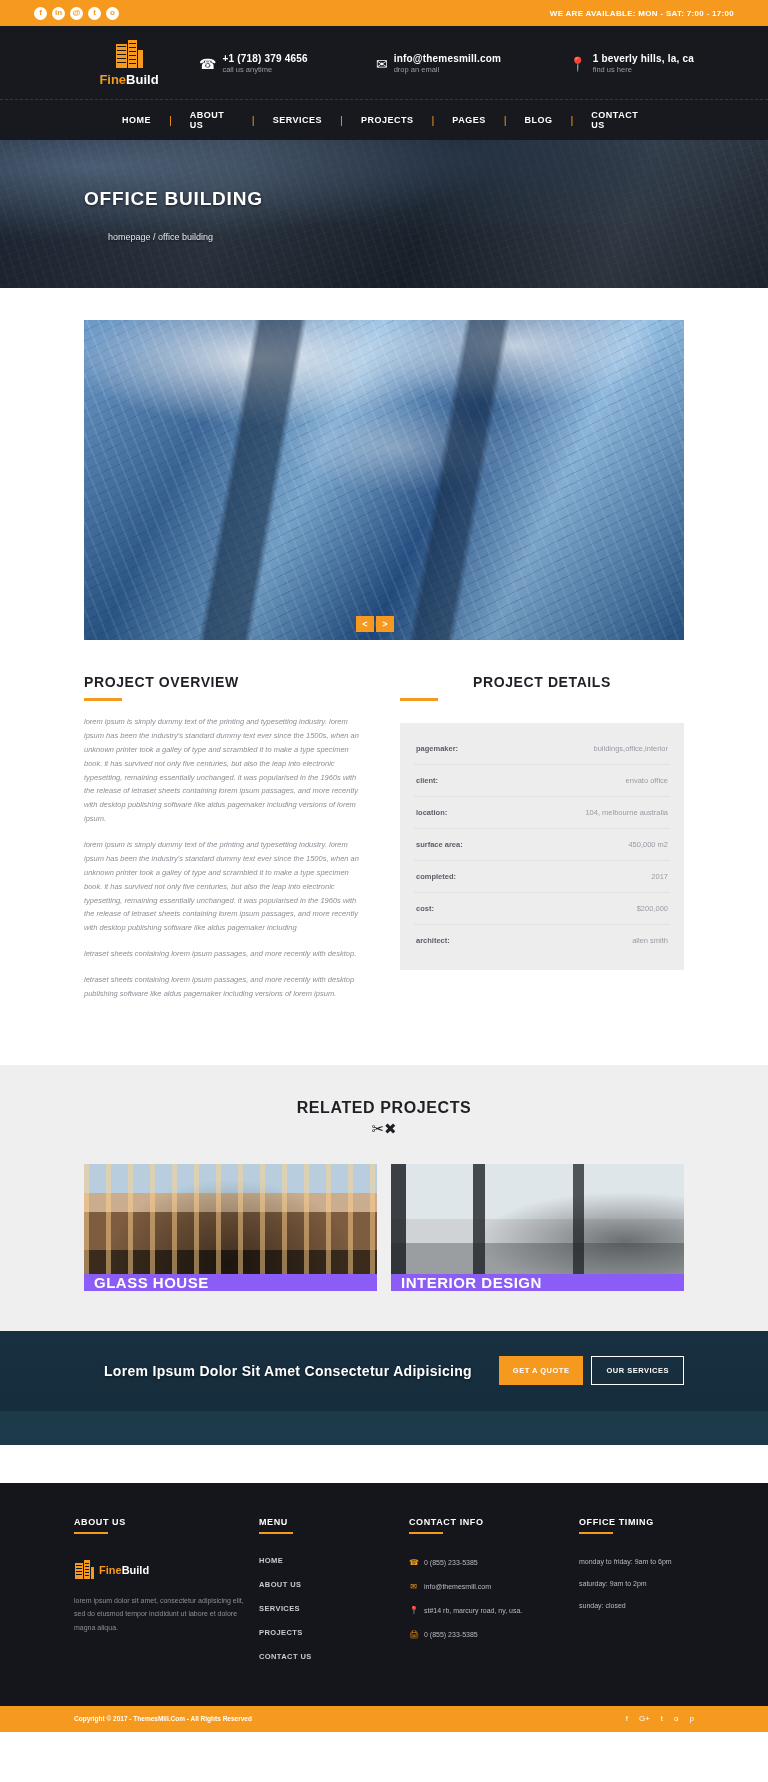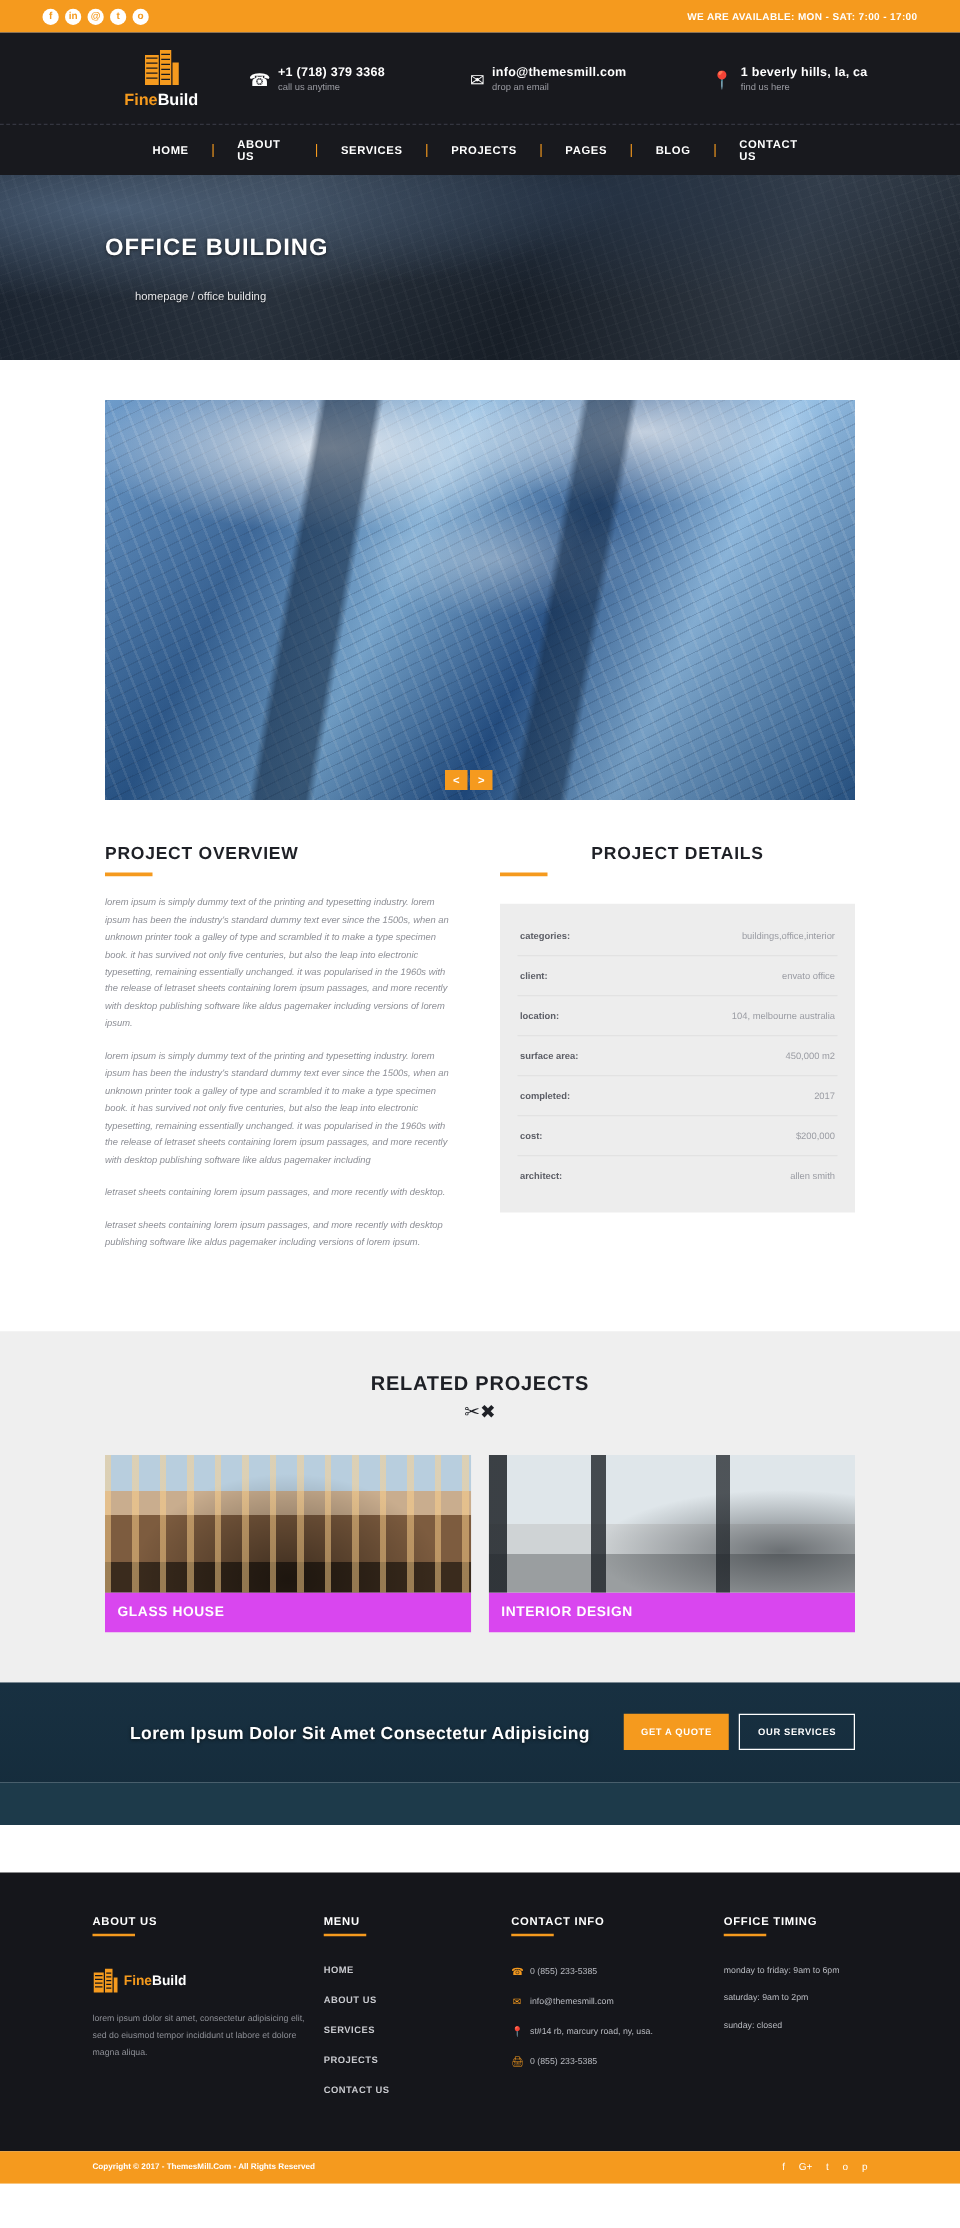--- a/index.html
+++ b/index.html
@@ -146,22 +146,22 @@
   
   .related { background: #efefef; padding: 34px 0 40px; margin-top: 20px; }
   .related h2 {
     text-align: center; font-size: 16px; font-weight: bold; color: #1e2026; letter-spacing: .6px;
   }
   .tools { text-align: center; font-size: 15px; color: #1e2026; margin-top: 3px; }
   .cards { display: flex; gap: 14px; margin-top: 26px; }
   .card { flex: 1; overflow: hidden; }
   .card .img { height: 110px; position: relative; }
   .card .cap {
-    background: #d946ef; color: #fff; font-size: 11px; font-weight: bold;
-    letter-spacing: .5px; padding: 10px 10px; cursor: pointer;
+    background: #8b5cf6; color: #fff; font-size: 15px; font-weight: bold;
+    letter-spacing: .5px; padding: 0 10px; cursor: pointer;
   }
   .img1 {
     background:
       linear-gradient(to bottom, #b8cede 0 26%, #c9ad8e 26% 44%, #7d5c3f 44% 78%, #3a2b1d 78% 100%);
   }
   .img1::after{content:"";position:absolute;inset:0;
     background:
       repeating-linear-gradient(90deg, rgba(255,210,140,.5) 0 5px, transparent 5px 22px),
       radial-gradient(ellipse at 50% 90%, rgba(0,0,0,.5), transparent 60%);}
   .img2 {
@@ -279,21 +279,21 @@
       </div>
       <div class="logo-text">
         <span class="a">Fine</span><span class="b">Build</span>
       </div>
     </div>
 
     <div class="hinfo">
       <div class="hitem">
         <span class="hicon">☎</span>
         <span class="htxt">
-          <span class="t1" style="display:block">+1 (718) 379 3368</span>
+          <span class="t1" style="display:block">+1 (718) 379 4656</span>
           <span class="t2" style="display:block">call us anytime</span>
         </span>
       </div>
       <div class="hitem">
         <span class="hicon">✉</span>
         <span class="htxt">
           <span class="t1" style="display:block">info@themesmill.com</span>
           <span class="t2" style="display:block">drop an email</span>
         </span>
       </div>
@@ -354,21 +354,21 @@
         <p class="body-p">lorem ipsum is simply dummy text of the printing and typesetting industry. lorem ipsum has been the industry's standard dummy text ever since the 1500s, when an unknown printer took a galley of type and scrambled it to make a type specimen book. it has survived not only five centuries, but also the leap into electronic typesetting, remaining essentially unchanged. it was popularised in the 1960s with the release of letraset sheets containing lorem ipsum passages, and more recently with desktop publishing software like aldus pagemaker including</p>
         <p class="body-p">letraset sheets containing lorem ipsum passages, and more recently with desktop.</p>
         <p class="body-p">letraset sheets containing lorem ipsum passages, and more recently with desktop publishing software like aldus pagemaker including versions of lorem ipsum.</p>
       </div>
 
       <div class="col-right">
         <div class="sec-title">PROJECT DETAILS</div>
         <div class="sec-rule"></div>
         <div class="details">
           <div class="drow">
-            <span class="dk">categories:</span>
+            <span class="dk">pagemaker:</span>
             <span class="dv">buildings,office,interior</span>
           </div>
           <div class="drow">
             <span class="dk">client:</span>
             <span class="dv">envato office</span>
           </div>
           <div class="drow">
             <span class="dk">location:</span>
             <span class="dv">104, melbourne australia</span>
           </div>

